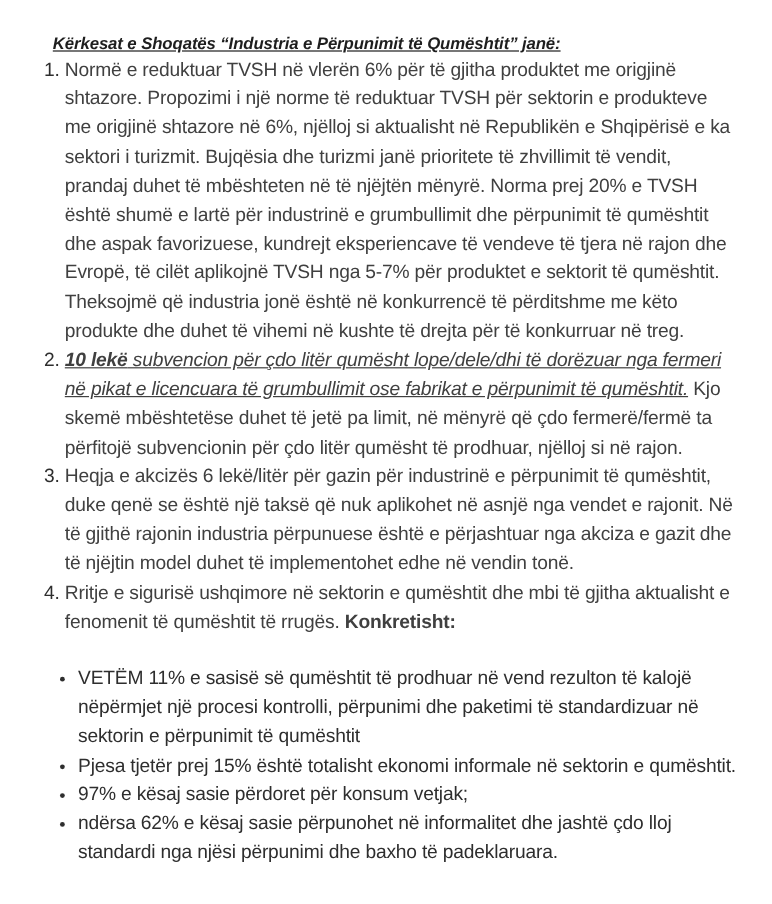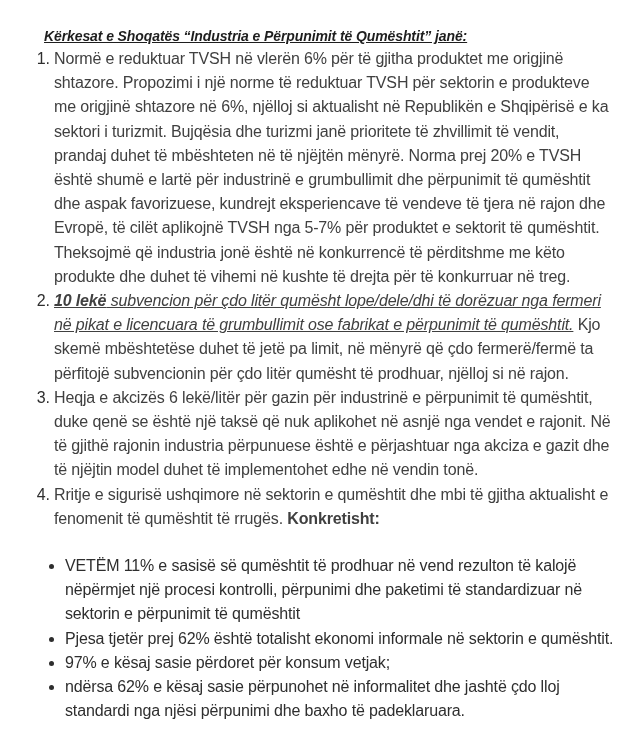--- a/index.html
+++ b/index.html
@@ -88,18 +88,18 @@
     <li>
       <span>Heqja e akcizës 6 lekë/litër për gazin për industrinë e përpunimit të qumështit, duke qenë se është një taksë që nuk aplikohet në asnjë nga vendet e rajonit. Në të gjithë rajonin industria përpunuese është e përjashtuar nga akciza e gazit dhe të njëjtin model duhet të implementohet edhe në vendin tonë.</span>
     </li>
     <li>
       <span>Rritje e sigurisë ushqimore në sektorin e qumështit dhe mbi të gjitha aktualisht e fenomenit të qumështit të rrugës. </span><b>Konkretisht:</b>
     </li>
   </ol>
 
   <ul class="ulist">
     <li>VETËM 11% e sasisë së qumështit të prodhuar në vend rezulton të kalojë nëpërmjet një procesi kontrolli, përpunimi dhe paketimi të standardizuar në sektorin e përpunimit të qumështit</li>
-    <li>Pjesa tjetër prej 62% është totalisht ekonomi informale në sektorin e qumështit.</li>
+    <li>Pjesa tjetër prej 15% është totalisht ekonomi informale në sektorin e qumështit.</li>
     <li>97% e kësaj sasie përdoret për konsum vetjak;</li>
     <li>ndërsa 62% e kësaj sasie përpunohet në informalitet dhe jashtë çdo lloj standardi nga njësi përpunimi dhe baxho të padeklaruara.</li>
   </ul>
 
 </div>
 
 </body></html>

